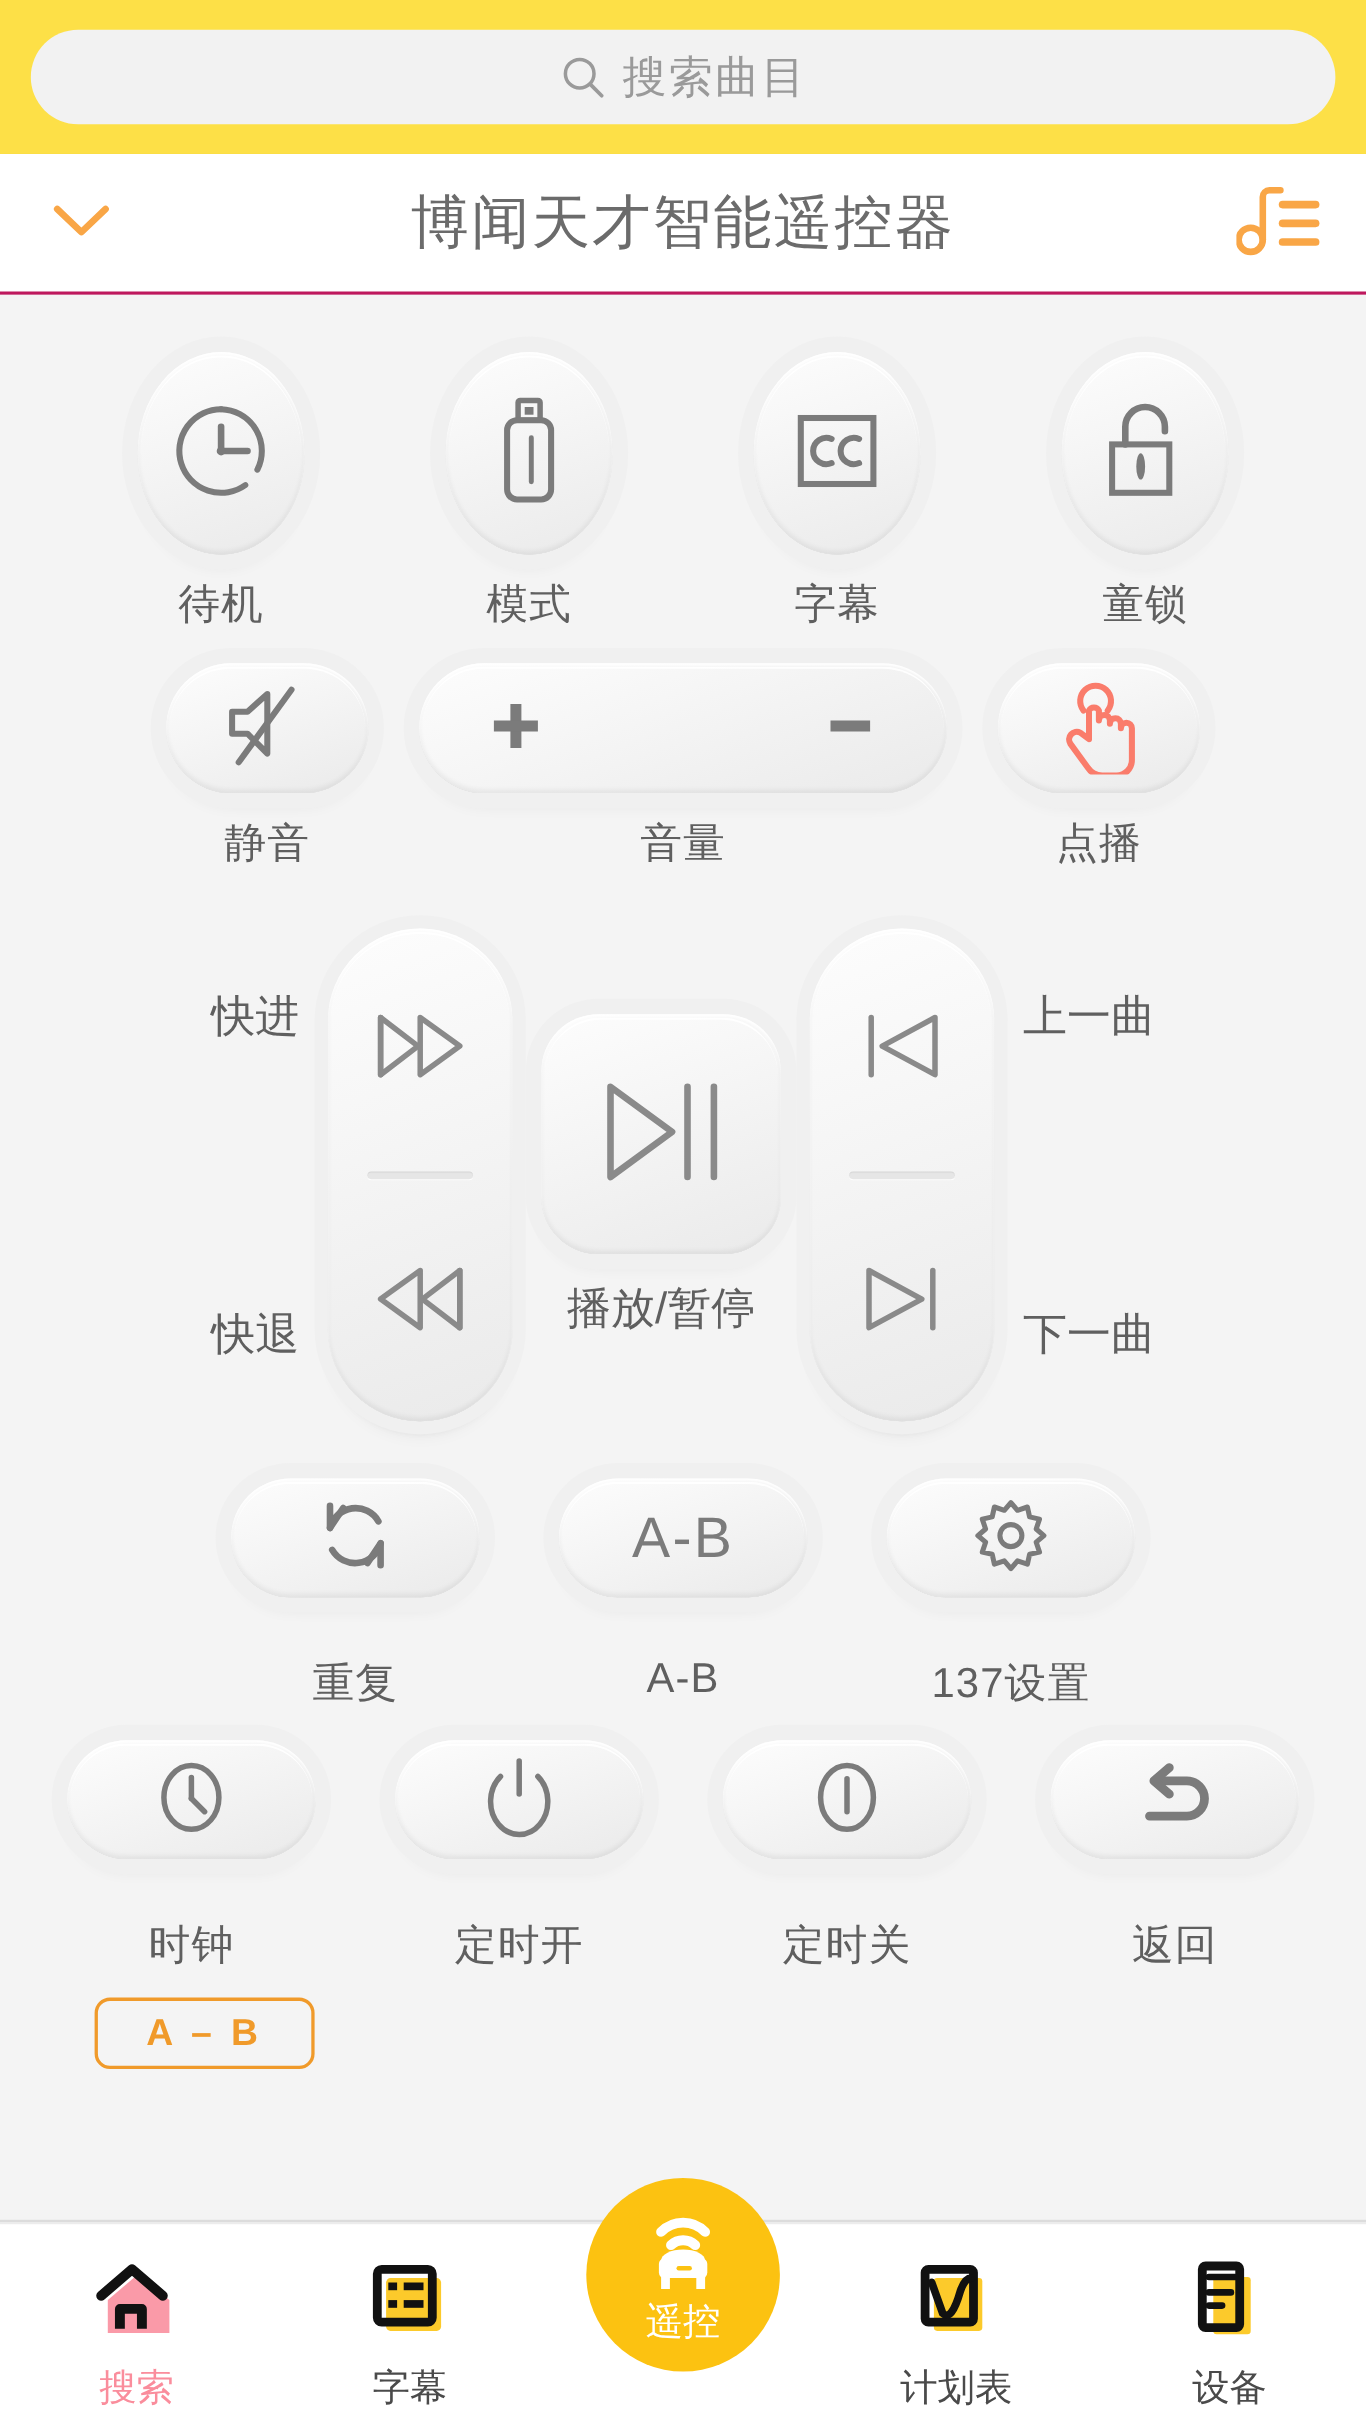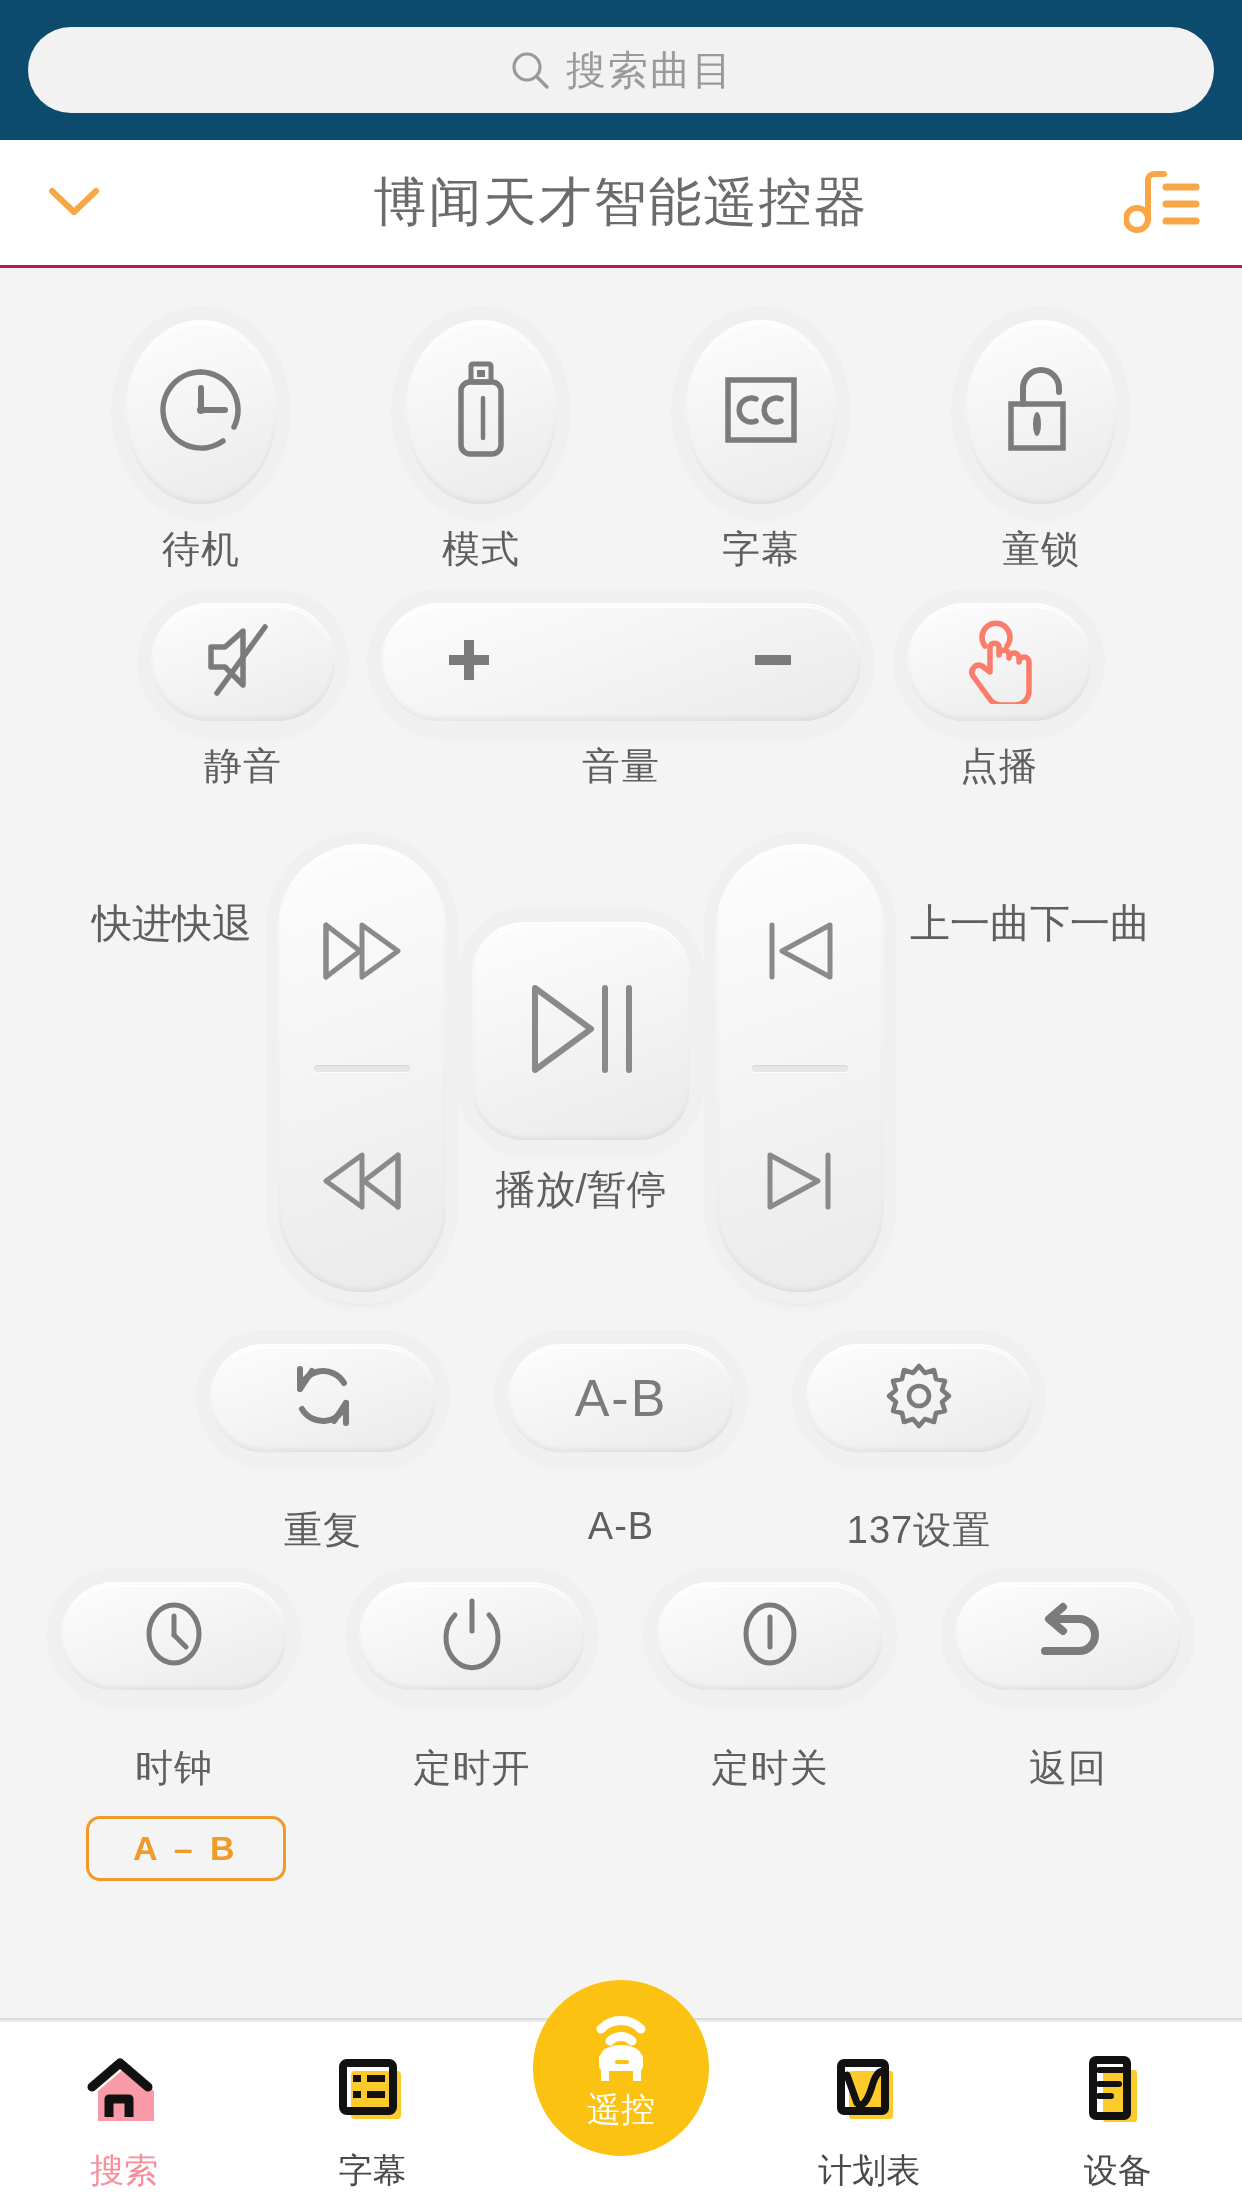--- a/index.html
+++ b/index.html
@@ -6,21 +6,21 @@
   html, body {
     width: 1242px; height: 2208px;
     font-family: "Liberation Sans", "DejaVu Sans", sans-serif;
     background: #ffffff;
     overflow: hidden;
   }
   #app { width: 1242px; height: 2208px; display: flex; flex-direction: column; position: relative; }
 
   
   .searchbar {
-    background: #0c4a6e;
+    background: #fde047;
     height: 140px;
     display: flex; align-items: center; justify-content: flex-end;
     padding: 0 28px;
     flex: none;
   }
   .search-field {
     width: 100%; height: 86px;
     background: #f2f2f2;
     border-radius: 43px;
     display: flex; align-items: center; justify-content: center;
@@ -111,21 +111,21 @@
     box-shadow:
       0 0 0 12px #f0f0f0,
       0 6px 10px rgba(0,0,0,0.18),
       0 16px 18px -8px rgba(0,0,0,0.10),
       inset 0 2px 2px rgba(255,255,255,0.95),
       inset 0 -3px 5px rgba(0,0,0,0.06);
   }
   .col-half { height: 150px; display:flex; align-items:center; justify-content:center; width:100%; }
   .col-divider { width: 96px; height: 7px; border-radius: 4px; background:#e6e6e6;
                  box-shadow: inset 0 1px 1px rgba(0,0,0,0.08), 0 1px 0 rgba(255,255,255,0.8); }
-  .labels-col { display:flex; justify-content:space-between; height: 448px; padding: 52px 0; }
+  .labels-col { display:flex; flex-direction:column; justify-content:space-between; height: 448px; padding: 52px 0; }
 
   .center-play { display:flex; flex-direction:column; align-items:center; padding-top: 78px; }
   .key-play { width: 218px; height: 218px; border-radius: 52px; }
   .play-label { margin-top: 22px; font-size: 40px; color:#5f5f5f; }
 
   
   .r4, .r5 { gap: 36px; }
   .r4 { margin-top: 52px; }
   .r5 { margin-top: 26px; }
   .key-rect { width: 226px; height: 108px; border-radius: 54px; }

